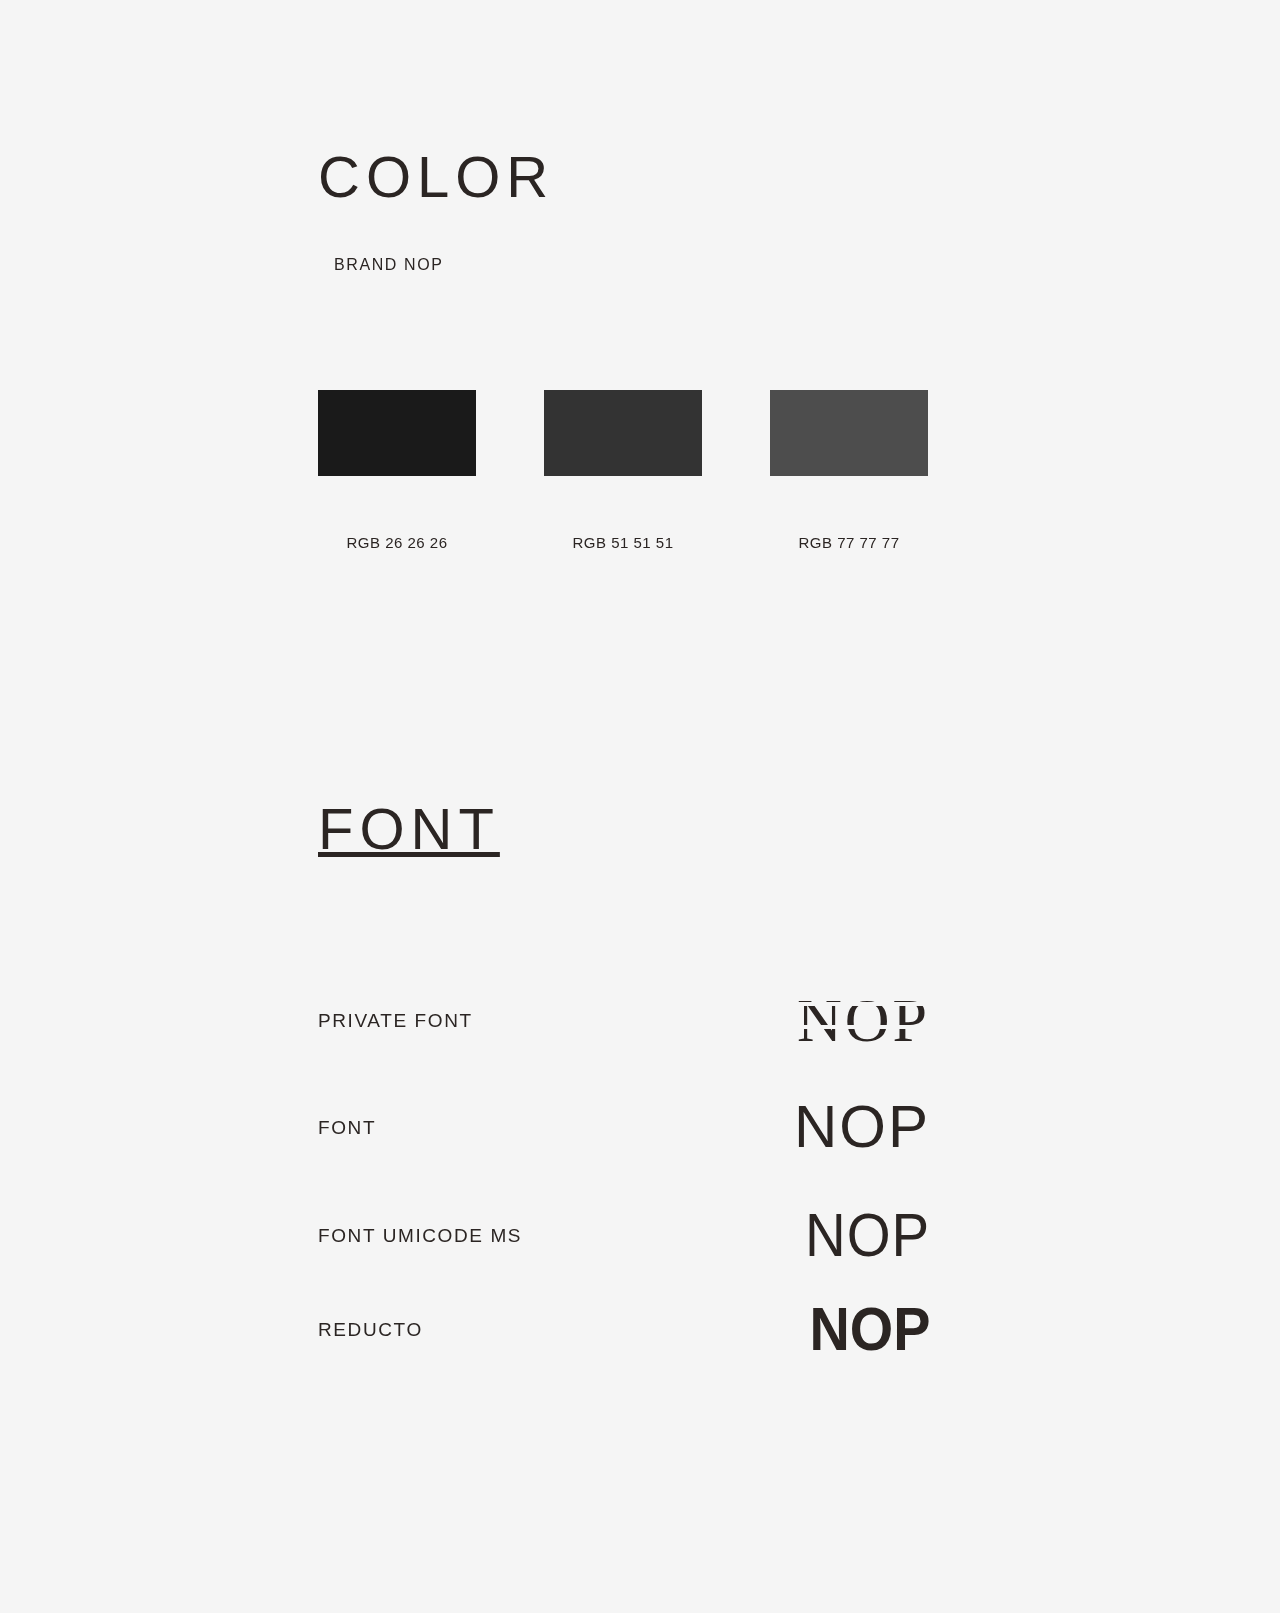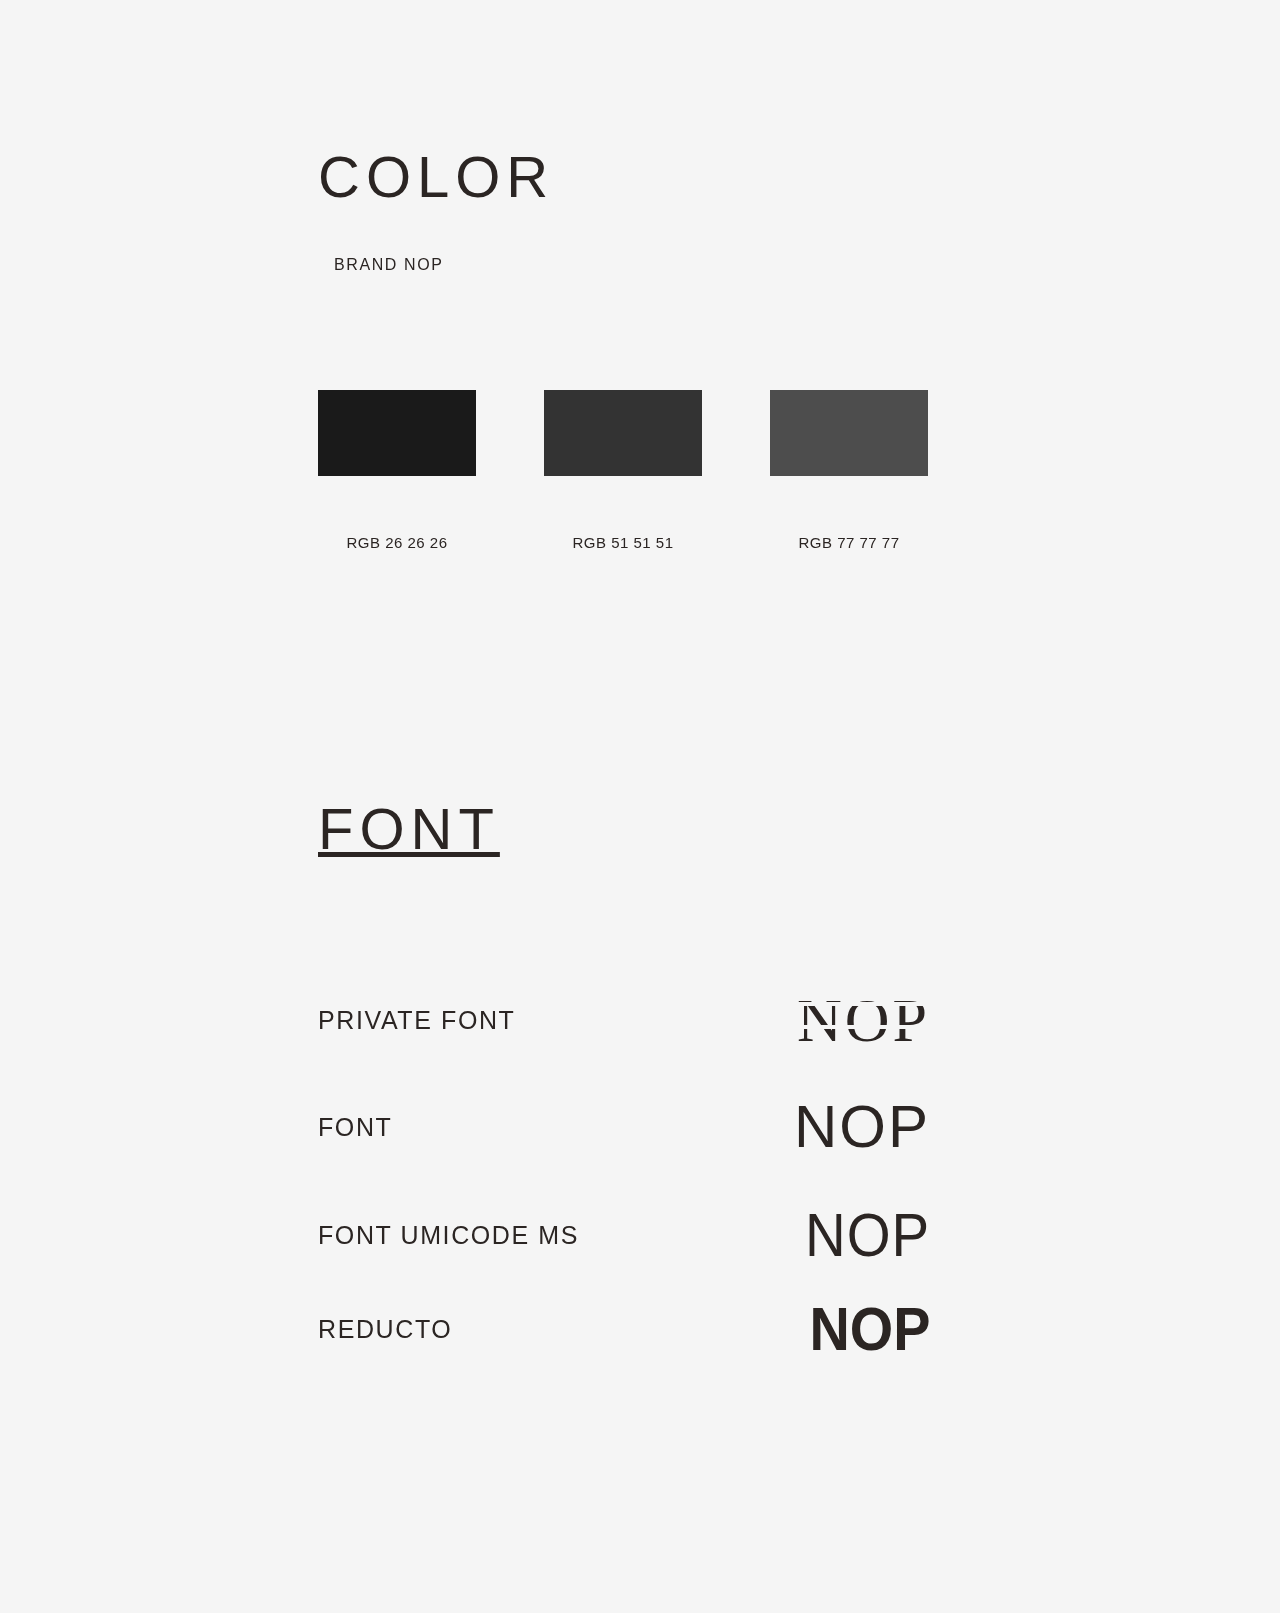--- a/index.html
+++ b/index.html
@@ -104,21 +104,21 @@
     align-items: center;
     justify-content: space-between;
   }
 
   .font-row-1 { top: 50px; }
   .font-row-2 { top: 157px; }
   .font-row-3 { top: 265px; }
   .font-row-4 { top: 359px; }
 
   .font-name {
-    font-size: 25px;
+    font-size: 19px;
     font-weight: 400;
     letter-spacing: 1.6px;
     color: #2b2523;
     white-space: nowrap;
     line-height: 1;
   }
 
   .font-sample {
     position: absolute;
     right: 0;

